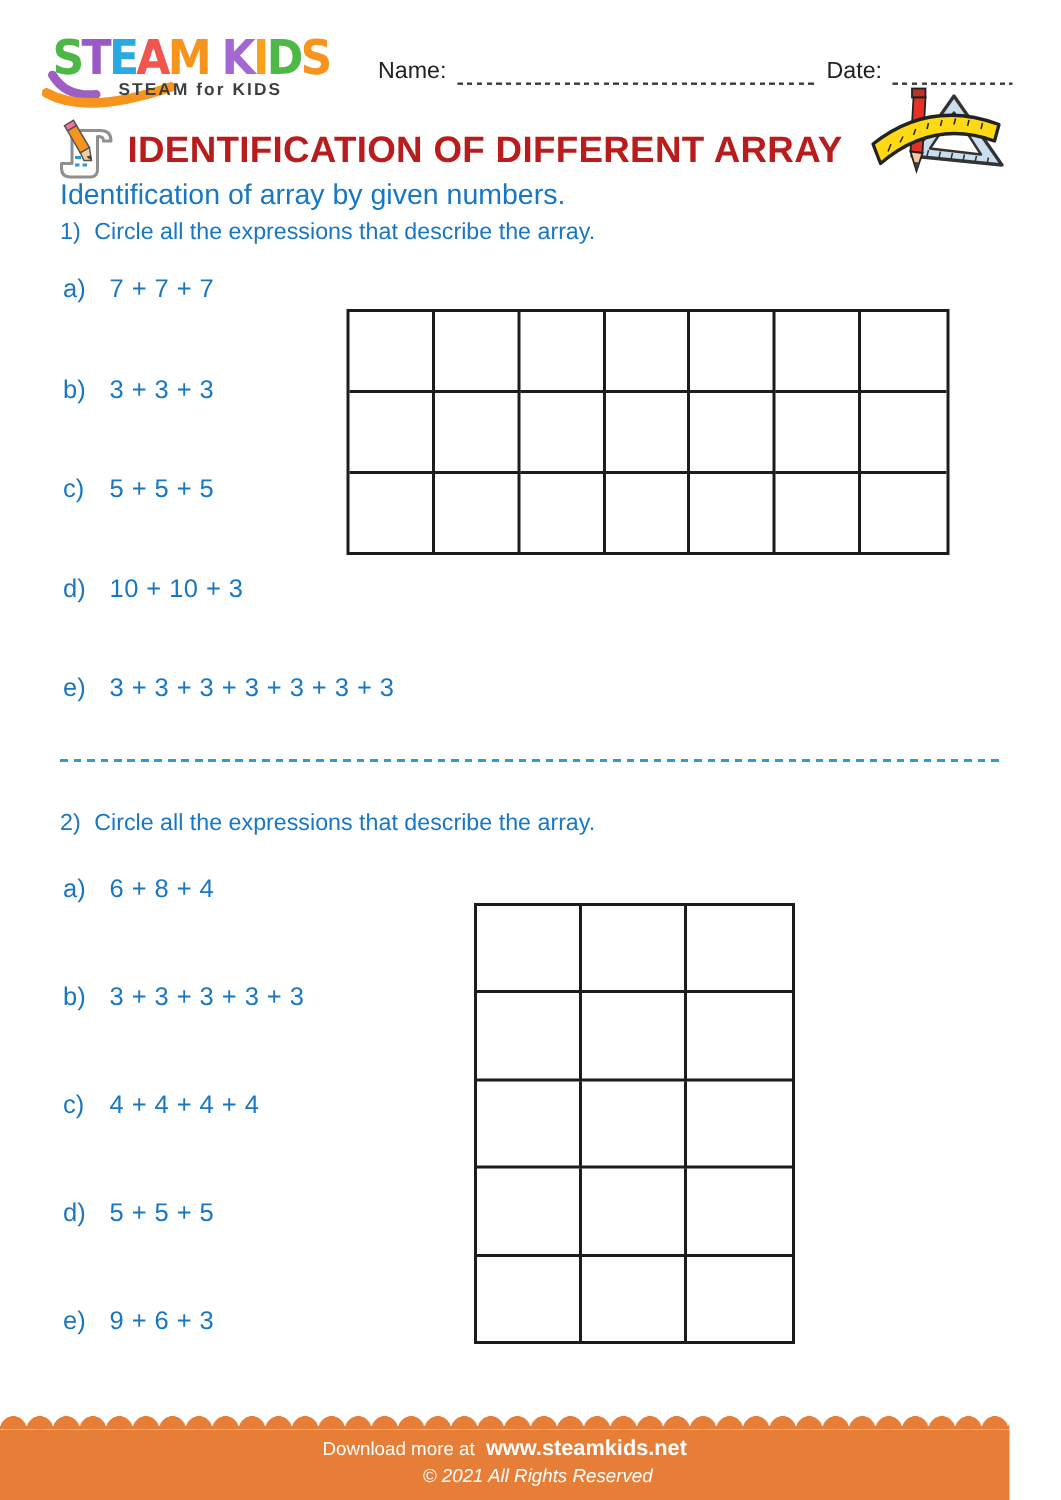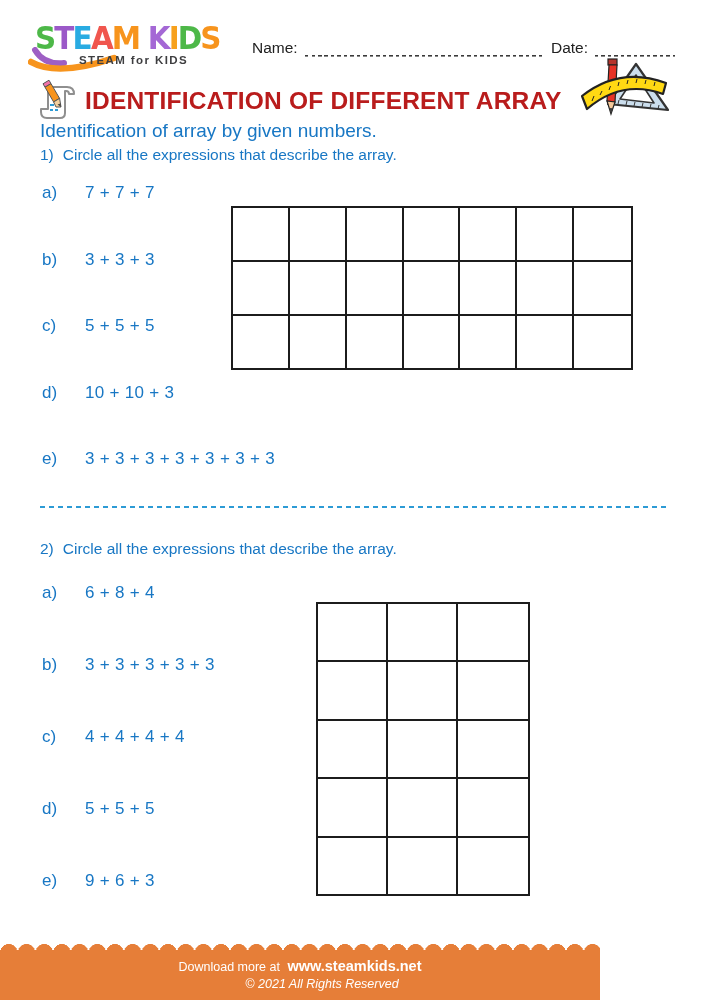--- a/index.html
+++ b/index.html
@@ -53,37 +53,37 @@
   .q-num { margin-right:9px; }
 
   
   .options { position:absolute; left:42px; }
   .options-1 { top:182px; }
   .options-2 { top:582px; }
   .opt { height:22px; line-height:22px; font-size:17px; color:#1877c4; white-space:nowrap; }
   .options-1 .opt { margin-bottom:44.5px; }
   .options-2 .opt { margin-bottom:50px; }
   .opt-label { display:inline-block; min-width:20px; }
-  .opt-expr { margin-left:23px; letter-spacing:0.3px; }
+  .opt-expr { margin-left:11px; letter-spacing:0.3px; }
 
   
   .grid { position:absolute; display:grid; border:2px solid #1c1c1c; background:#fff; }
   .grid-1 { left:231px; top:206px; width:402px; height:164px; }
   .grid-2 { left:316px; top:602px; width:214px; height:294px; }
   .cell { border-right:2px solid #1c1c1c; border-bottom:2px solid #1c1c1c; }
   .cell.last-col { border-right:none; }
   .cell.last-row { border-bottom:none; }
 
   .separator {
     position:absolute; left:40px; top:506px; width:626px; height:2px;
     background:repeating-linear-gradient(90deg,#2d9bd5 0 5px,transparent 5px 9px);
   }
 
   
-  .footer { position:absolute; left:0; top:944px; width:600px; height:56px; }
+  .footer { position:absolute; left:0; top:944px; width:673px; height:56px; }
   .scallops {
     height:9px;
     background-image:radial-gradient(9px 9px at 50% 100%, #e67e38 98%, transparent 100%);
     background-size:17.7px 9px; background-repeat:repeat-x; background-position:bottom left;
   }
   .footer-bar {
     height:47px; background:#e67e38; color:#ffffff; text-align:center; padding-top:5px;
   }
   .footer-line1 { font-size:12.5px; }
   .footer-line1 .site { font-size:14.5px; font-weight:bold; margin-left:4px; }

